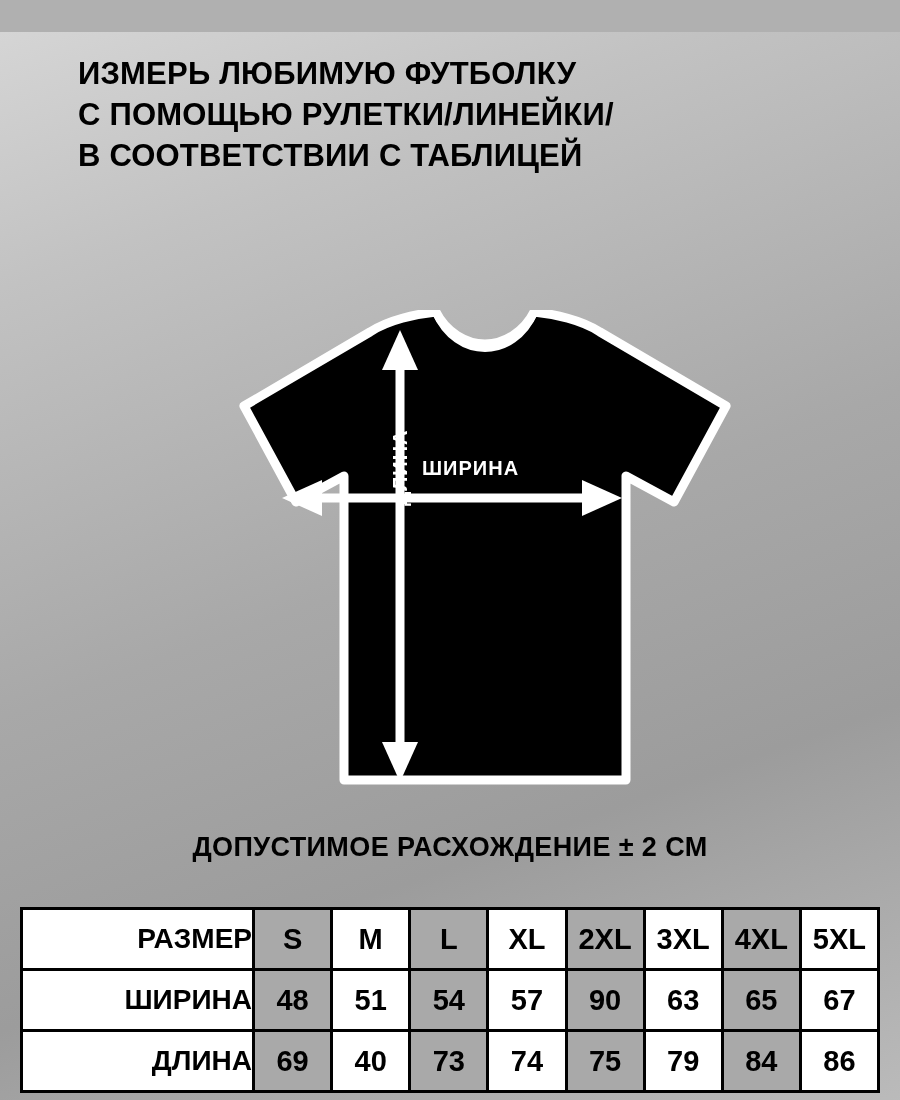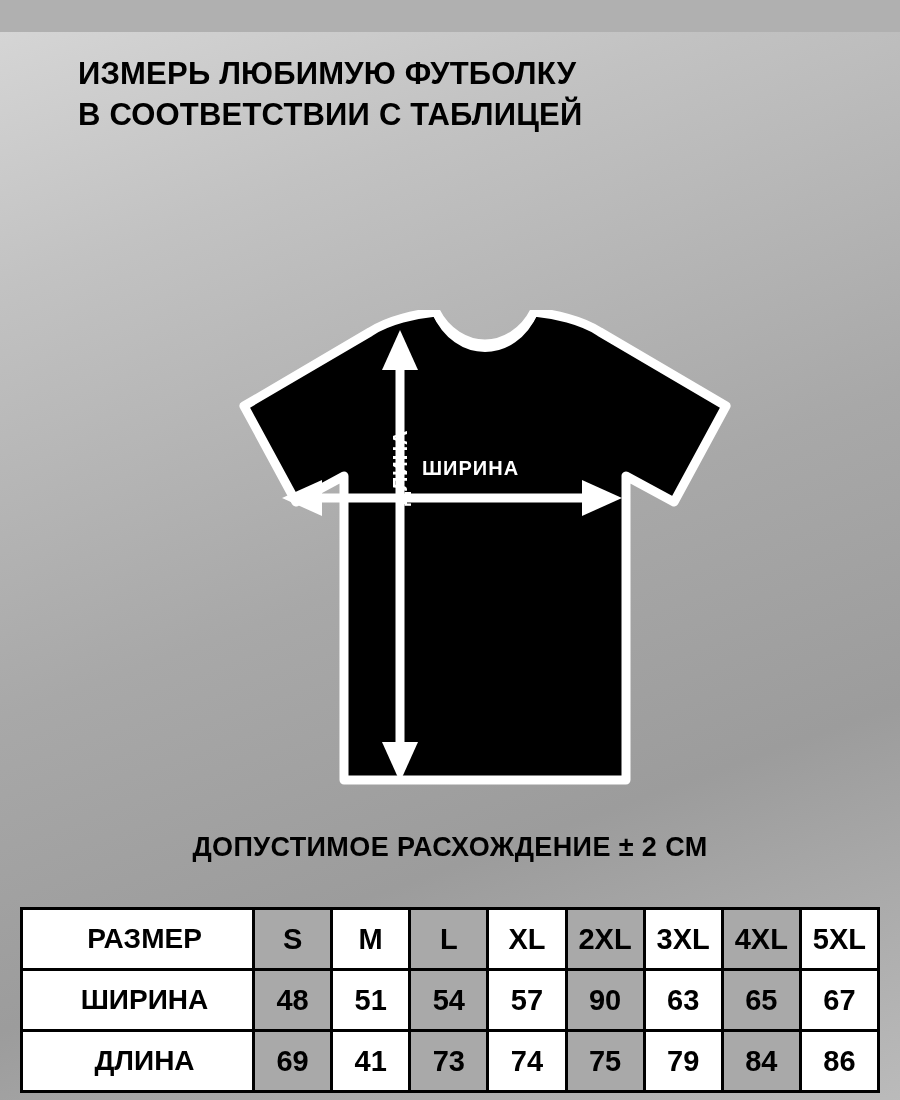--- a/index.html
+++ b/index.html
@@ -92,38 +92,39 @@
     vertical-align: middle;
     font-size: 29px;
     color: #000;
     background: #ffffff;
     padding: 0;
     font-weight: bold;
   }
   #size-table td.rowhead {
     font-weight: bold;
     font-size: 28px;
-    text-align: center;
+    text-align: right;
     padding-left: 14px;
     width: 215px;
   }
   #size-table td.shade {
     background: #a9a9a9;
   }
   #size-table td.hcell {
     font-weight: bold;
   }
 </style>
 </head>
 <body>
 
 <div id="page">
 
   <div id="headline">
     <span class="hl">ИЗМЕРЬ ЛЮБИМУЮ ФУТБОЛКУ</span>
+    <span class="hl">С ПОМОЩЬЮ РУЛЕТКИ/ЛИНЕЙКИ/</span>
     <span class="hl">В СООТВЕТСТВИИ С ТАБЛИЦЕЙ</span>
   </div>
 
   <div id="tee-wrap">
     <svg id="tee-svg" width="570" height="490" viewBox="0 0 570 490">
 
       <path d="M200 22
                C218 10 246 4 266 2
                C276 22 296 34 315 34
                C334 34 354 22 364 2
@@ -178,21 +179,21 @@
         <td class="shade">54</td>
         <td>57</td>
         <td class="shade">90</td>
         <td>63</td>
         <td class="shade">65</td>
         <td>67</td>
       </tr>
       <tr>
         <td class="rowhead">ДЛИНА</td>
         <td class="shade">69</td>
-        <td>41</td>
+        <td>40</td>
         <td class="shade">73</td>
         <td>74</td>
         <td class="shade">75</td>
         <td>79</td>
         <td class="shade">84</td>
         <td>86</td>
       </tr>
     </tbody>
   </table>
 

